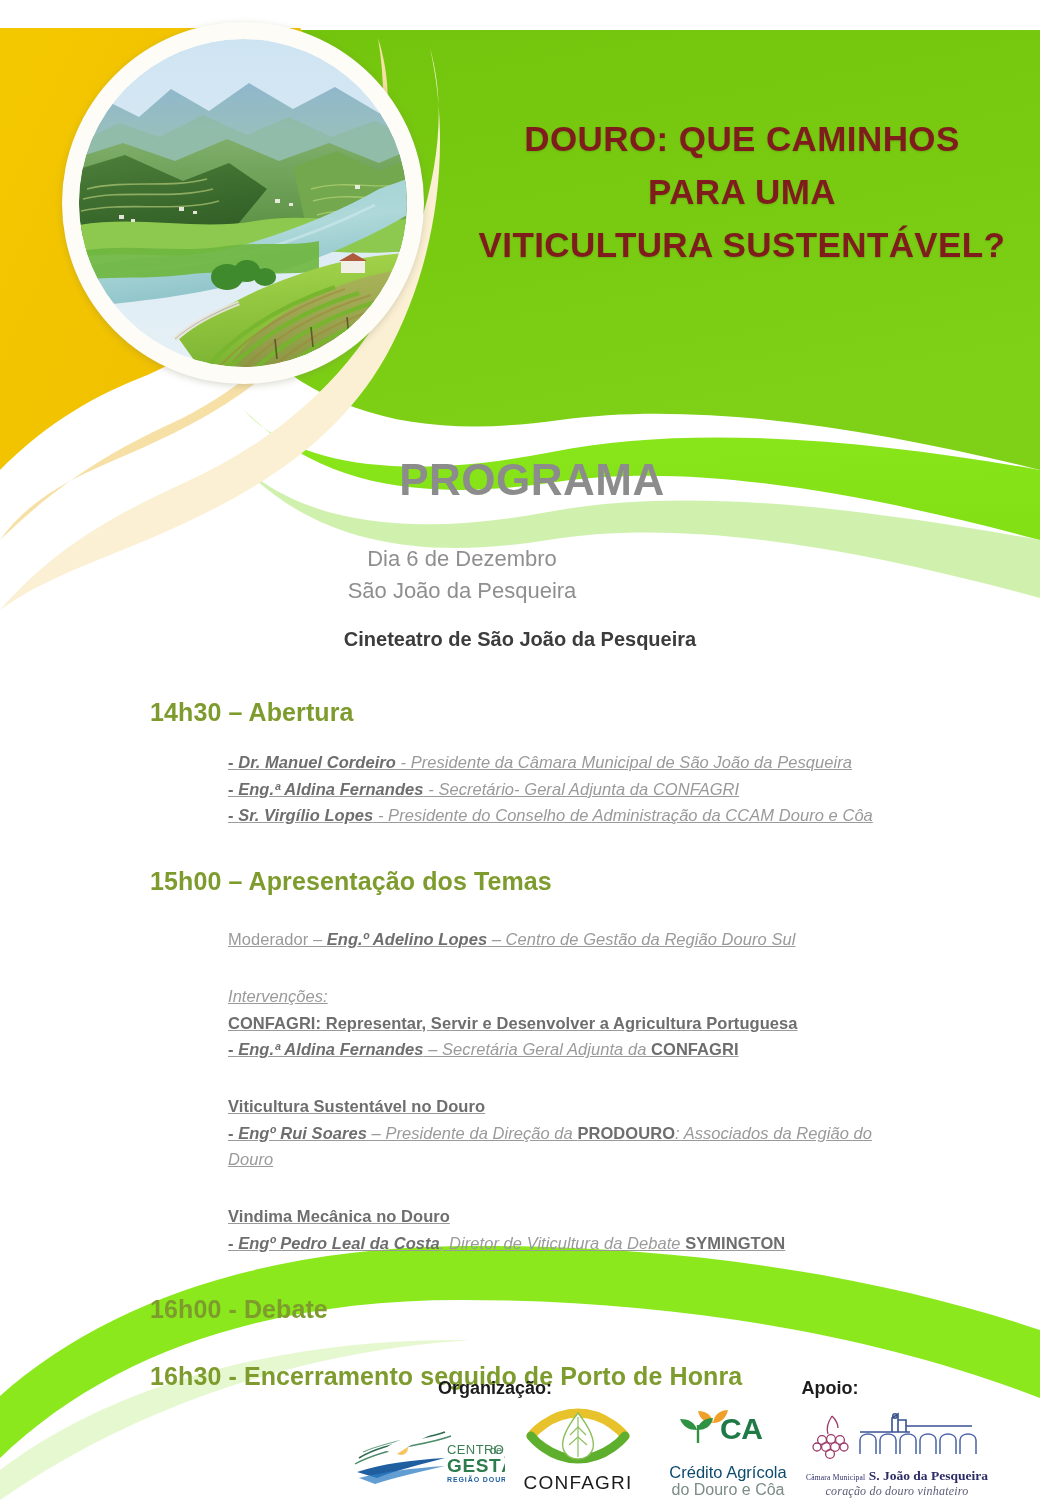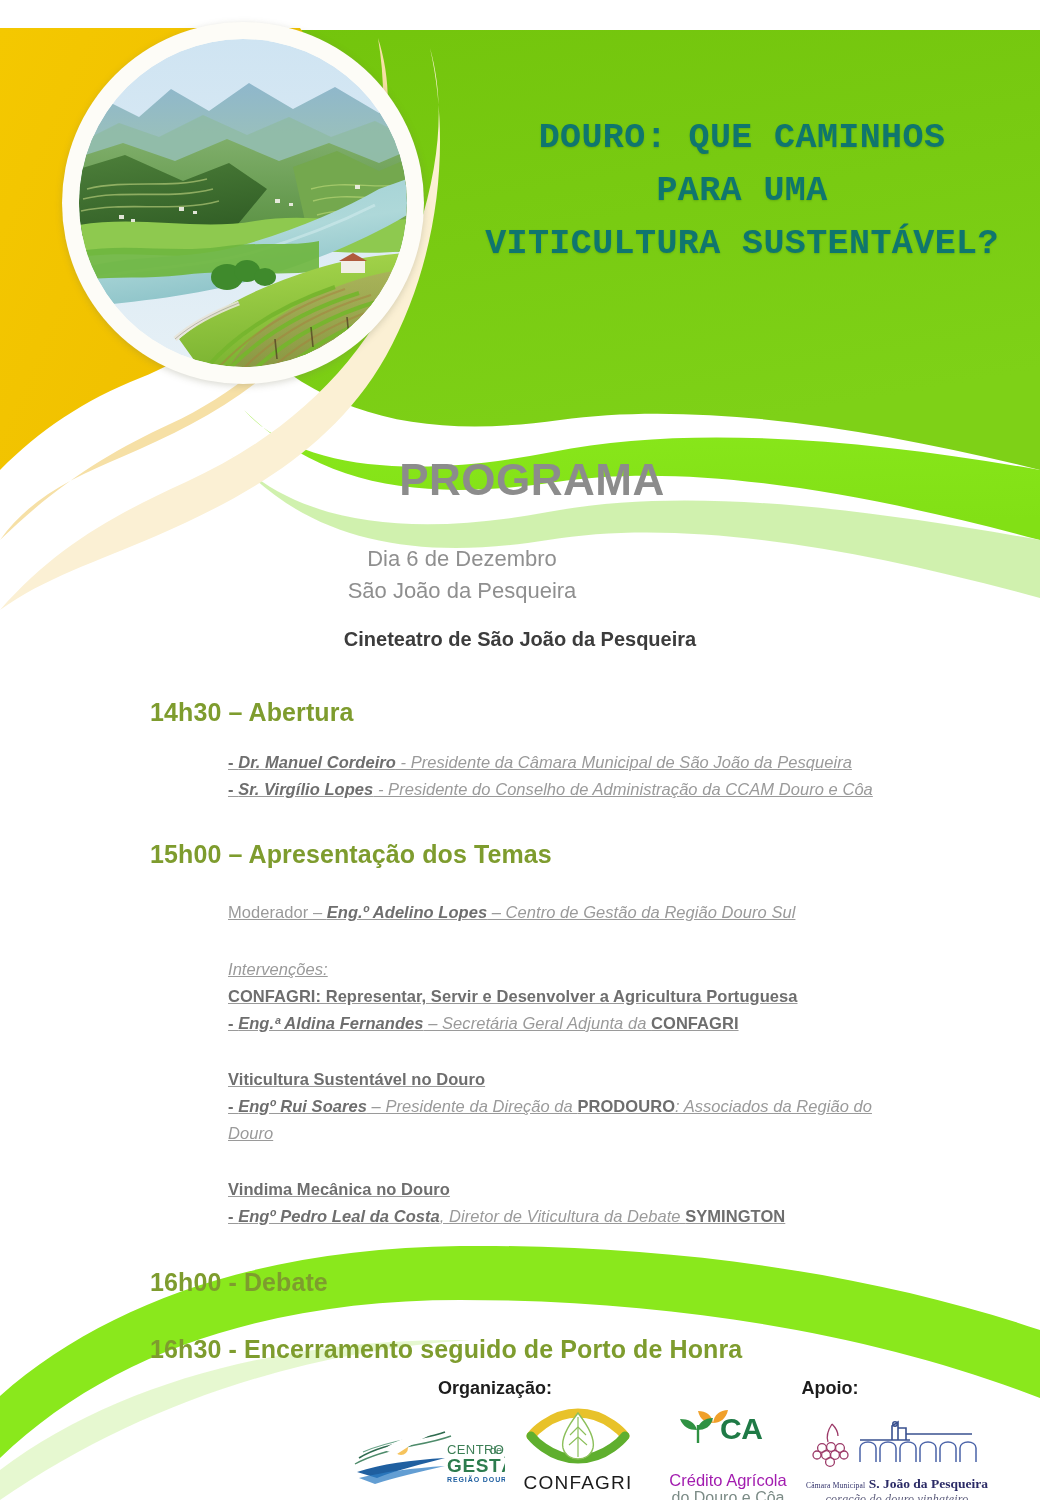--- a/index.html
+++ b/index.html
@@ -34,28 +34,27 @@
   }
   .hero-photo svg { display:block; width:328px; height:328px; }
 
   
   .title-block {
     position:absolute; left:452px; top:112px; width:580px;
     z-index:6;
     text-align:center;
   }
   .title-line {
-    color:#0f766e;
+    color:#7f1d1d;
     font-weight:bold;
     font-size:35px;
     letter-spacing:.4px;
     line-height:1.52;
     text-shadow:0 1px 2px rgba(60,110,10,.30);
     white-space:nowrap;
-    font-family:Liberation Mono, monospace;
   }
   .title-line.l1 { font-size:35px; }
   .title-line.l2 { font-size:35px; }
   .title-line.l3 { font-size:35px; }
 
   
   .content { position:absolute; inset:0; z-index:7; }
 
   .programa {
     position:absolute; left:12px; top:455px; width:1040px;
@@ -123,21 +122,21 @@
 
   .logo-cg { width:152px; }
   .logo-confagri { width:118px; text-align:center; }
   .logo-ca { width:120px; text-align:center; }
   .logo-cmsjp { width:190px; text-align:center; }
 
   .confagri-word {
     font-size:19px; letter-spacing:1.2px; color:#1b1b1b;
     font-family:"Liberation Sans", sans-serif; margin-top:1px;
   }
-  .ca-t1 { font-size:16.5px; color:#a21caf; margin-top:16px; font-family:"Liberation Sans", sans-serif; }
+  .ca-t1 { font-size:16.5px; color:#0c4a6e; margin-top:8px; font-family:"Liberation Sans", sans-serif; }
   .ca-t2 { font-size:16px; color:#7b8b86; margin-top:-1px; font-family:"Liberation Sans", sans-serif; }
   .cm-t1 { font-size:13.5px; color:#2b2b66; font-family:"Liberation Serif", serif; font-weight:bold; margin-top:-2px;}
   .cm-t1 .pre { font-size:7.5px; font-weight:normal; letter-spacing:.2px; }
   .cm-t2 { font-size:12px; color:#5b5b7a; font-family:"Liberation Serif", serif; font-style:italic; letter-spacing:.2px; }
 </style>
 </head>
 <body>
 
 <div class="bg">
   <svg viewBox="0 0 1040 1500" preserveAspectRatio="none">
@@ -347,20 +346,21 @@
 
   <div class="venue">Cineteatro de São João da Pesqueira</div>
 
   <div class="sched">
 
     <div class="slot">
       <div class="slot-head">14h30 – Abertura</div>
       <div class="gap-s"></div>
       <div class="slot-body">
         <div class="line"><span class="rom-b">- </span><b>Dr. Manuel Cordeiro</b><span> - Presidente da Câmara Municipal de São João da Pesqueira</span></div>
+        <div class="line"><span class="rom-b">- </span><b>Eng.ª Aldina Fernandes</b><span> - Secretário- Geral Adjunta da CONFAGRI</span></div>
         <div class="line"><span class="rom-b">- </span><b>Sr. Virgílio Lopes</b><span> - Presidente do Conselho de Administração da CCAM Douro e Côa</span></div>
       </div>
     </div>
 
     <div class="gap-l"></div>
 
     <div class="slot">
       <div class="slot-head">15h00 – Apresentação dos Temas</div>
       <div class="gap-m"></div>
       <div class="slot-body">

